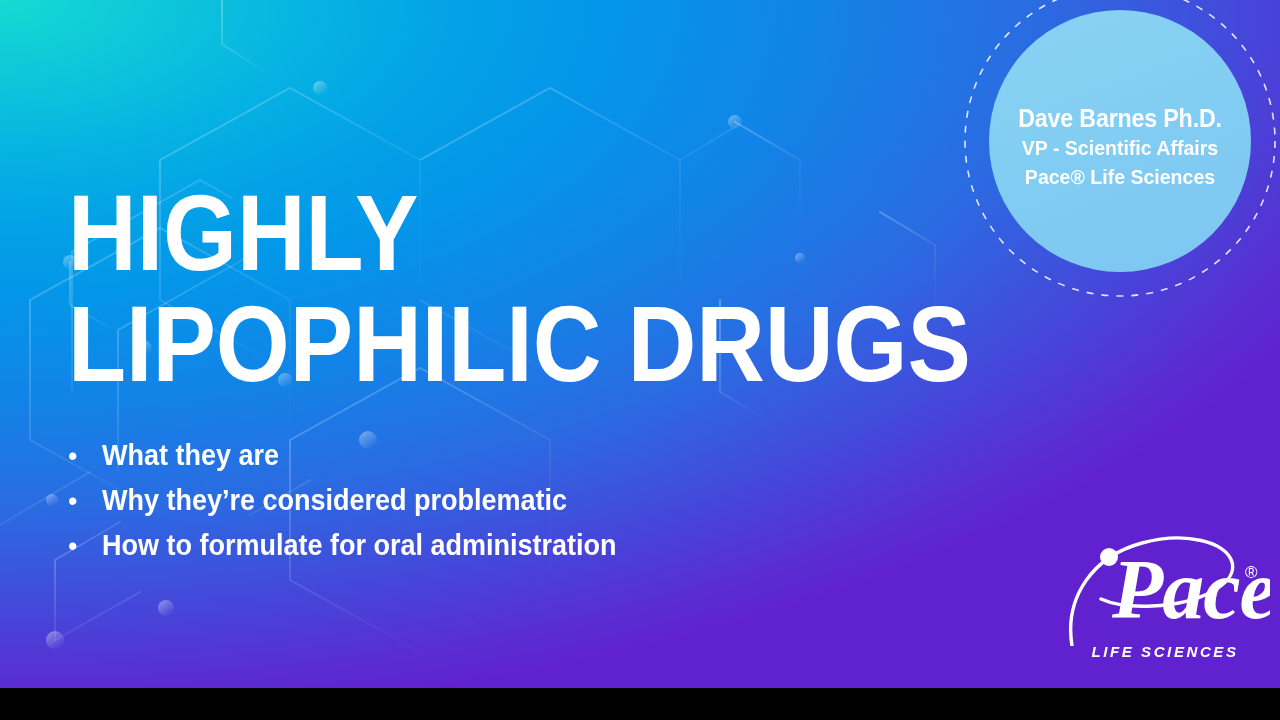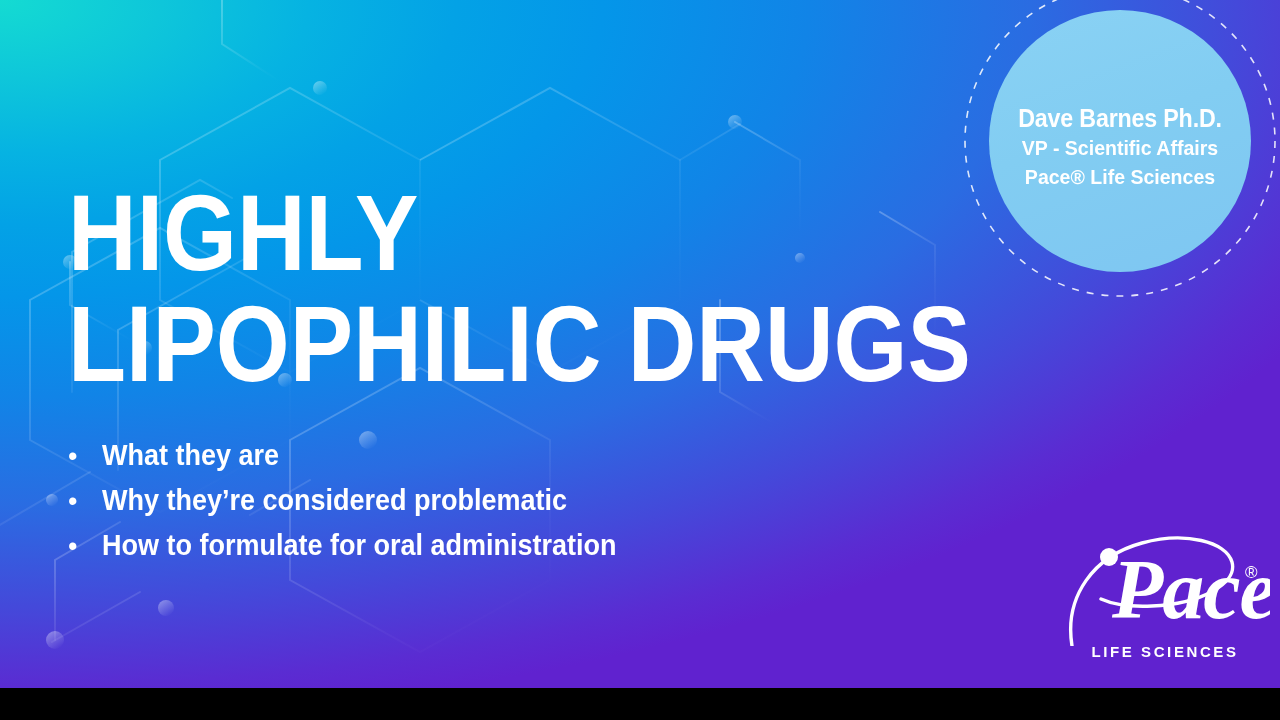--- a/index.html
+++ b/index.html
@@ -139,20 +139,21 @@
     position: absolute;
     left: 0;
     top: 109px;
     width: 210px;
     text-align: center;
     color: #ffffff;
     font-size: 15px;
     font-weight: bold;
     letter-spacing: 2.6px;
     white-space: nowrap;
+    font-style: italic;
   }
 </style>
 </head>
 <body>
 
 <div id="slide">
 
   <svg id="hex-pattern" viewBox="0 0 1280 720" xmlns="http://www.w3.org/2000/svg">
     <defs>
       <linearGradient id="hexFade" x1="0" y1="0" x2="0.75" y2="1">

